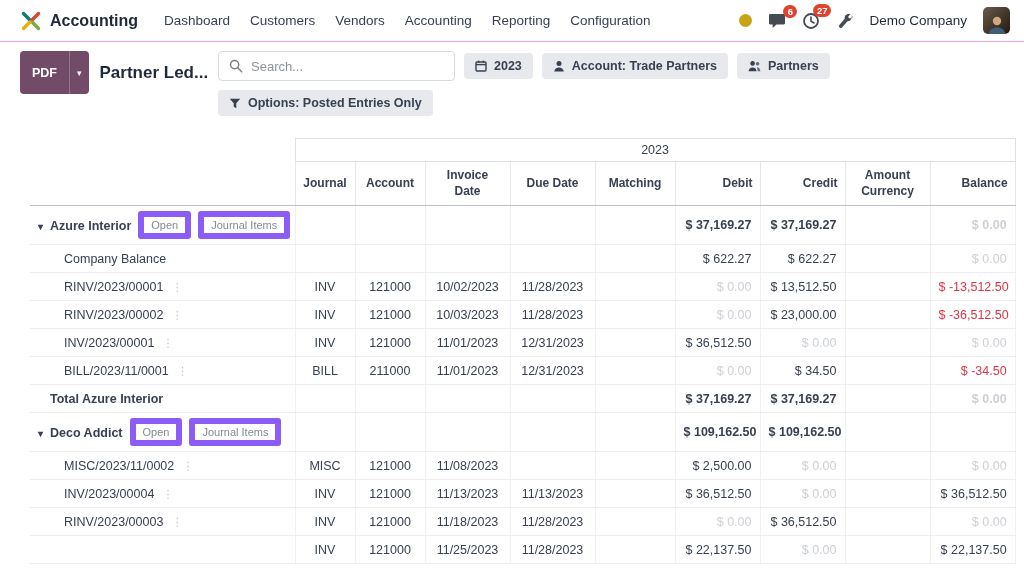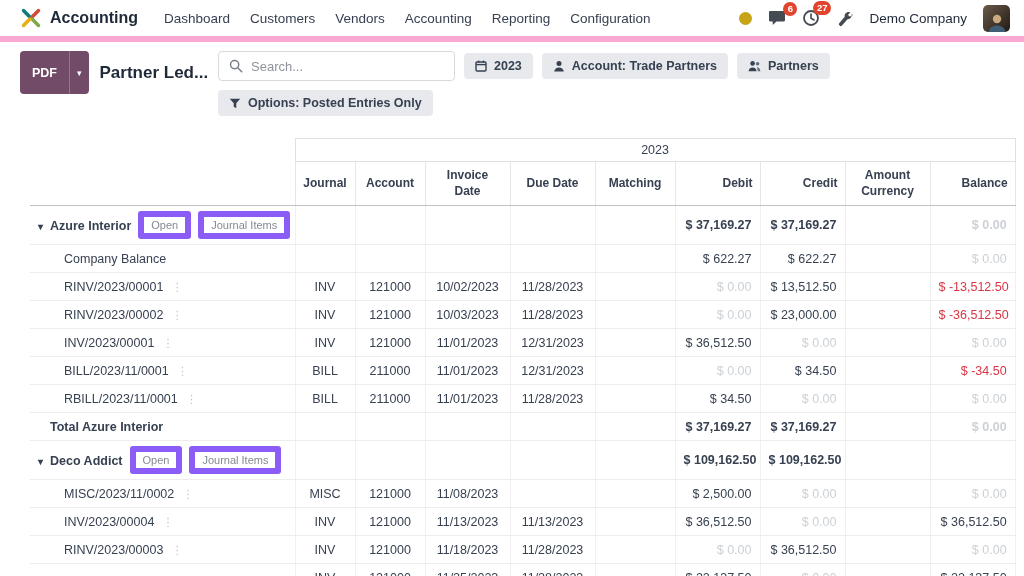--- a/index.html
+++ b/index.html
@@ -1,21 +1,21 @@
 <!DOCTYPE html>
 <html style="--accent: #714B67; --negative: #dc3545; --muted: #ccd0d5; --badge: #e0442c; --dot: #c7a317;"><head>
 <meta charset="utf-8">
 <style>
   *{box-sizing:border-box;margin:0;padding:0}
   html,body{width:1024px;height:576px;overflow:hidden;background:#fff;
     font-family:"Liberation Sans",sans-serif;color:#374151;}
   .screen{width:1024px;height:576px;overflow:hidden;position:relative;background:#fff;}
 
   
-  .navbar{display:flex;align-items:center;height:42px;padding:0 14px 0 20px;background:#fff;border-bottom:6px solid #f9a8d4;}
+  .navbar{display:flex;align-items:center;height:42px;padding:0 14px 0 20px;background:#fff;border-bottom:1px solid #f9a8d4;}
   .brand{display:flex;align-items:center;gap:8px;margin-right:26px;cursor:pointer;}
   .brand-name{font-size:16px;font-weight:700;color:#1f2937;}
   .nav-menu{display:flex;gap:20px;font-size:13.5px;color:#374151;align-items:center;}
   .nav-link{text-decoration:none;color:inherit;cursor:pointer;white-space:nowrap;}
   .nav-right{margin-left:auto;display:flex;align-items:center;gap:16px;}
   .icon-wrap{position:relative;display:flex;align-items:center;cursor:pointer;}
   .badge{position:absolute;top:-8px;right:-11px;background:var(--badge,#e0442c);color:#fff;
     font-size:9.5px;font-weight:700;border-radius:9px;padding:1px 4px;line-height:1.25;min-width:14px;text-align:center;}
   .activity-dot{width:13px;height:13px;border-radius:50%;background:var(--dot,#c7a317);}
   .company{font-size:13.5px;color:#1f2937;cursor:pointer;white-space:nowrap;}
@@ -276,32 +276,20 @@
             <td class="center">BILL</td>
             <td class="center">211000</td>
             <td class="center">11/01/2023</td>
             <td class="center">12/31/2023</td>
             <td class="center"></td>
             <td class="num muted">$ 0.00</td>
             <td class="num">$ 34.50</td>
             <td class="num"></td>
             <td class="num neg">$ -34.50</td>
           </tr>
-          <tr class="row-line">
-            <td class="cell-label lbl-line"><span>RBILL/2023/11/0001</span><span class="dots">⋮</span></td>
-            <td class="center">BILL</td>
-            <td class="center">211000</td>
-            <td class="center">11/01/2023</td>
-            <td class="center">11/28/2023</td>
-            <td class="center"></td>
-            <td class="num">$ 34.50</td>
-            <td class="num muted">$ 0.00</td>
-            <td class="num"></td>
-            <td class="num muted">$ 0.00</td>
-          </tr>
           <tr class="row-total">
             <td class="cell-label lbl-total"><span>Total Azure Interior</span></td>
             <td class="center"></td>
             <td class="center"></td>
             <td class="center"></td>
             <td class="center"></td>
             <td class="center"></td>
             <td class="num">$ 37,169.27</td>
             <td class="num">$ 37,169.27</td>
             <td class="num"></td>

